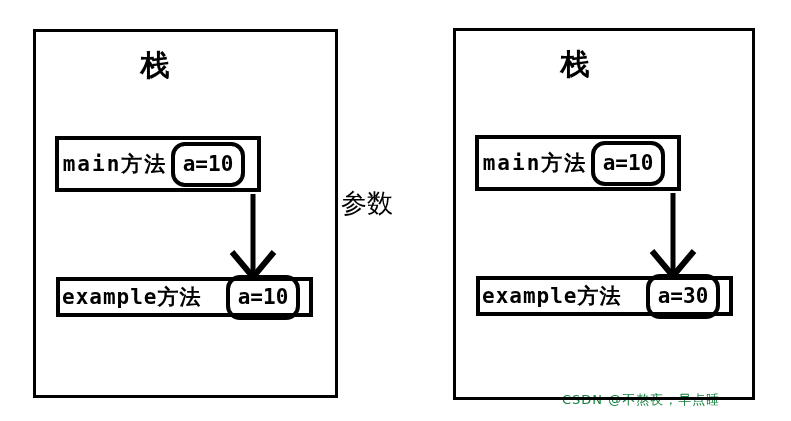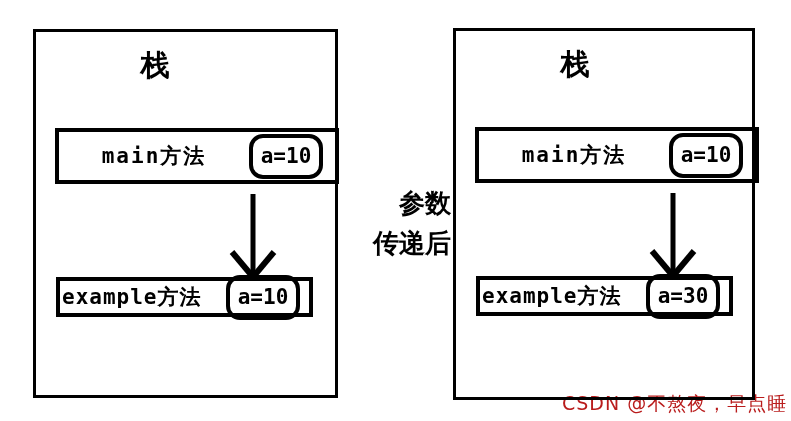--- a/index.html
+++ b/index.html
@@ -32,21 +32,21 @@
     font-weight: bold;
   }
 
   .frame {
     position: absolute;
     border: 4px solid #000;
     display: flex;
     align-items: center;
     background: transparent;
   }
-  .main-frame    { left: 19px; top: 96px; width: 284px; height: 56px; }
+  .main-frame    { left: 19px; top: 104px; width: 206px; height: 56px; }
   .example-frame { left: 20px; top: 245px; width: 257px; height: 40px; }
 
   .frame-label {
     flex: 1;
     font-size: 21px;
     font-weight: bold;
     font-family: "DejaVu Sans Mono", "Liberation Mono", monospace;
     letter-spacing: 2px;
     white-space: nowrap;
   }
@@ -74,33 +74,33 @@
     position: absolute;
     left: 187px;
     top: 160px;
   }
 
   .middle-label {
     position: absolute;
     left: 341px;
     top: 183px;
     width: 110px;
-    text-align: right;
+    text-align: left;
     font-size: 26px;
-    font-weight: bold;
+    font-weight: normal;
     line-height: 40px;
   }
 
   .watermark {
     position: absolute;
     left: 562px;
     top: 391px;
-    font-size: 19px;
+    font-size: 13px;
     letter-spacing: 1px;
-    color: #b91c1c;
+    color: #15803d;
     white-space: nowrap;
   }
 </style>
 </head>
 <body>
 
 <div class="canvas">
 
   <div class="watermark">CSDN @不熬夜，早点睡</div>
 
@@ -119,21 +119,20 @@
     </svg>
 
     <div class="frame example-frame">
       <span class="frame-label">example方法</span>
       <span class="value-pill">a=10</span>
     </div>
   </div>
 
   <div class="middle-label">
     <div>参数</div>
-    <div>传递后</div>
   </div>
 
   <div class="stack-box" id="right-box">
     <div class="stack-title">栈</div>
 
     <div class="frame main-frame">
       <span class="frame-label">main方法</span>
       <span class="value-pill">a=10</span>
     </div>
 

